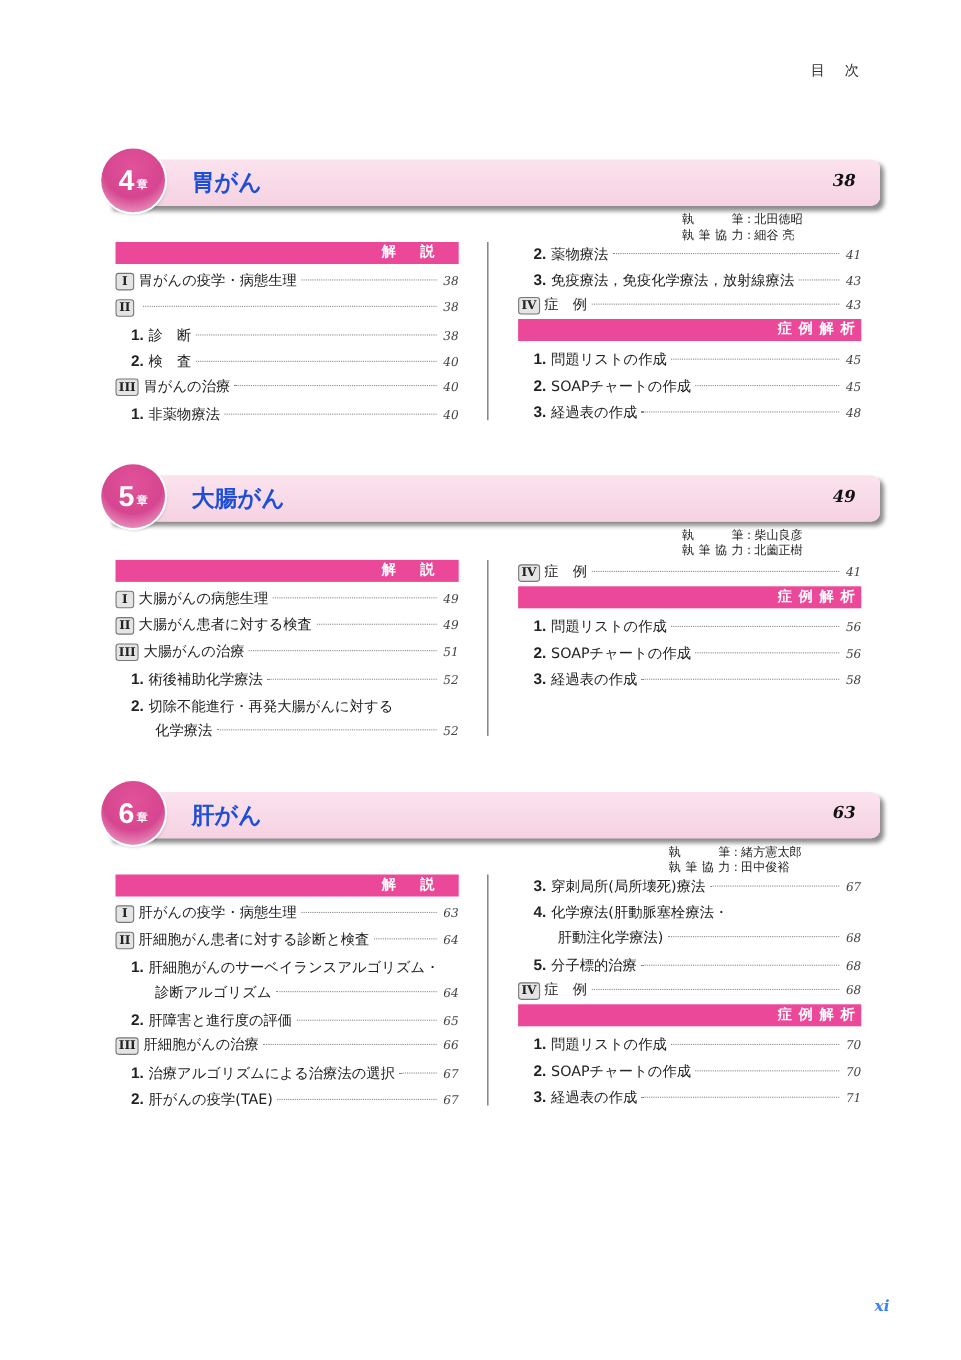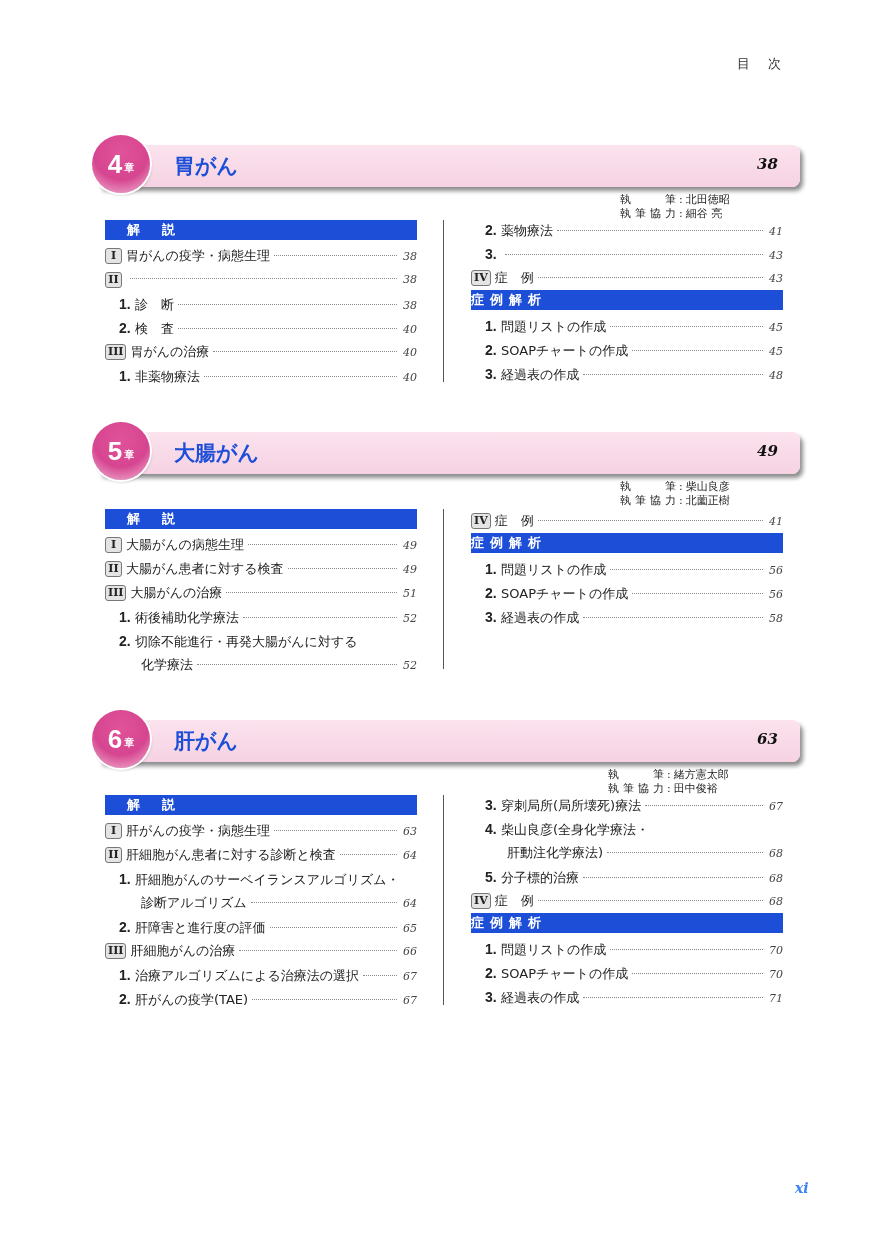--- a/index.html
+++ b/index.html
@@ -57,22 +57,22 @@
   }
 
   .toc-block { position: absolute; left: 105px; width: 680px; }
   .col { position: absolute; top: 0; width: 312px; }
   .col-left { left: 0; }
   .col-right { left: 366px; }
   .divider {
     position: absolute; left: 338px; top: 0; width: 1px; background: #555;
   }
   .bar {
-    height: 20px; background: #1d4ed8; color: #fff;
-    font-size: 13px; font-weight: bold; text-align: left; line-height: 20px;
+    height: 20px; background: #ec4899; color: #fff;
+    font-size: 13px; font-weight: bold; text-align: right; line-height: 20px;
     letter-spacing: 6px; margin-bottom: 4px;
   }
   .bar.spaced { letter-spacing: 22px; padding-left: 22px; }
   .entry {
     display: flex; align-items: baseline; height: 24px; line-height: 24px;
     font-size: 13px; color: #222;
   }
   .roman {
     display: inline-block; min-width: 17px; height: 16px; line-height: 14px;
     border: 1px solid #777; border-radius: 3px; background: #e4e4e4;
@@ -162,20 +162,21 @@
   <div class="divider" style="height:162px;"></div>
   <div class="col col-right" style="top:-2px;">
       <div class="entry">
         <span class="num">2.</span>
         <span class="label">薬物療法</span>
         <span class="dots"></span>
         <span class="pg">41</span>
       </div>
       <div class="entry">
         <span class="num">3.</span>
+        <span class="label">免疫療法，免疫化学療法，放射線療法</span>
         <span class="dots"></span>
         <span class="pg">43</span>
       </div>
       <div class="entry">
         <span class="roman">IV</span>
         <span class="label">症　例</span>
         <span class="dots"></span>
         <span class="pg">43</span>
       </div>
       <div class="bar">症例解析</div>
@@ -363,21 +364,21 @@
   <div class="divider" style="height:210px;"></div>
   <div class="col col-right" style="top:-2px;">
       <div class="entry">
         <span class="num">3.</span>
         <span class="label">穿刺局所(局所壊死)療法</span>
         <span class="dots"></span>
         <span class="pg">67</span>
       </div>
       <div class="entry">
         <span class="num">4.</span>
-        <span class="label">柴山良彦(全身化学療法・</span>
+        <span class="label">化学療法(肝動脈塞栓療法・</span>
       </div>
       <div class="entry">
         <span class="indent2"></span>
         <span class="label">肝動注化学療法)</span>
         <span class="dots"></span>
         <span class="pg">68</span>
       </div>
       <div class="entry">
         <span class="num">5.</span>
         <span class="label">分子標的治療</span>

